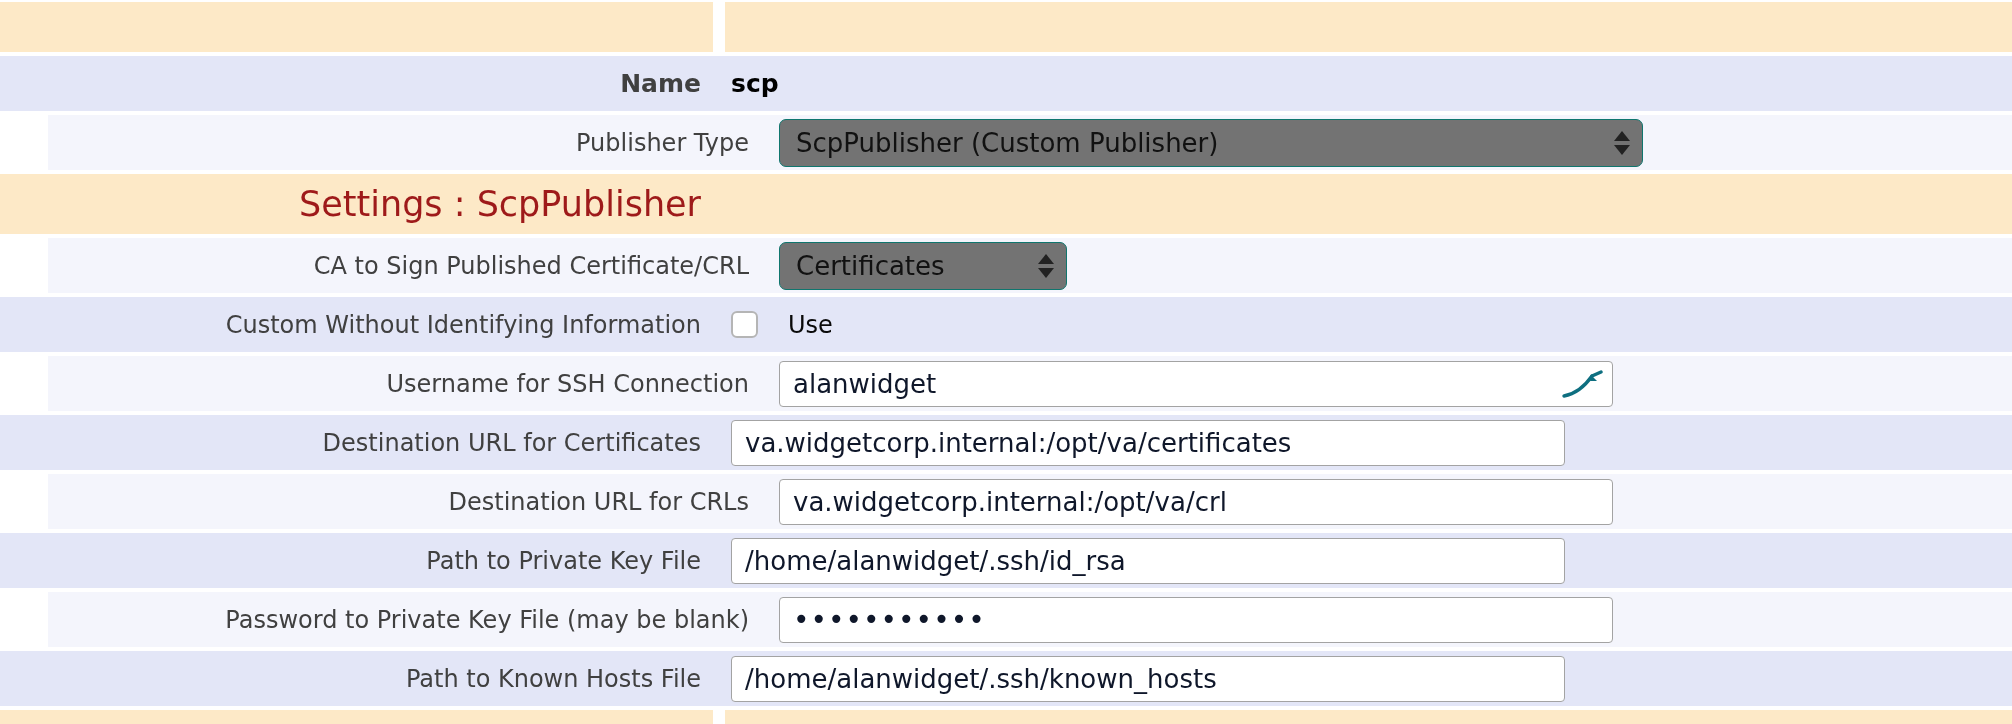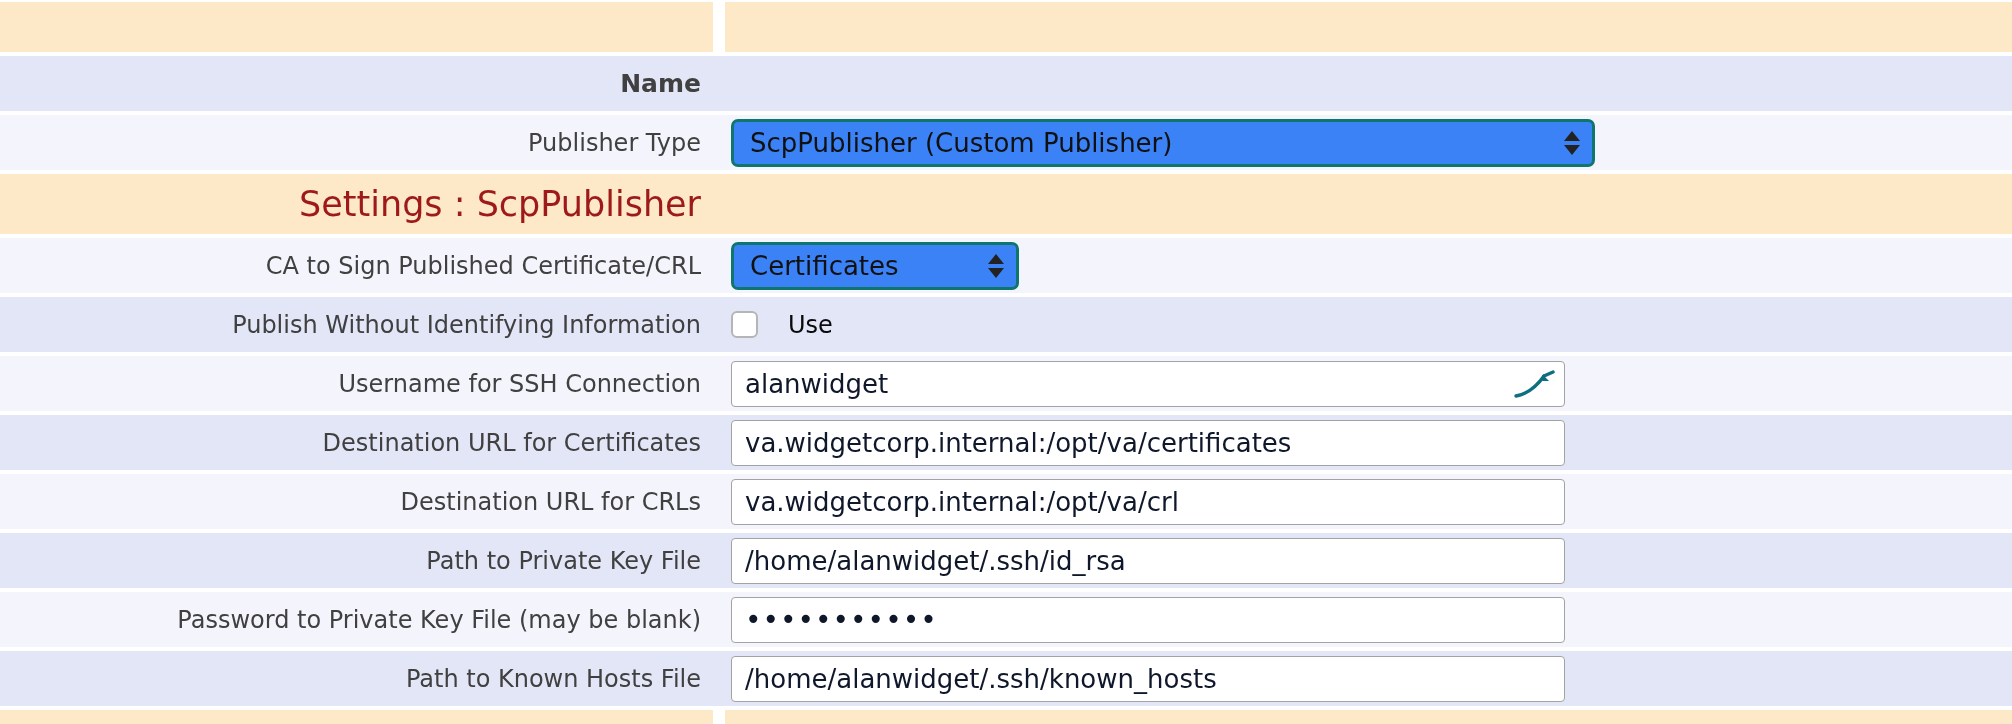--- a/index.html
+++ b/index.html
@@ -15,21 +15,21 @@
   .row { height: 55px; }
   .band-top { height: 50px; }
   .band-bottom { height: 20px; margin-bottom: 0; }
   .heading-band { height: 60px; background: #fde9c7; }
 
   .band-left  { width: 713px; height: 100%; background: #fde9c7; flex: none; }
   .band-gap   { width: 12px;  height: 100%; background: #ffffff; flex: none; }
   .band-right { flex: 1;      height: 100%; background: #fde9c7; }
 
   .dark  { background: #e3e6f7; }
-  .light { background: #f4f5fc; }
+  .light { background: #f4f5fc; margin-left: 48px; }
 
   .label {
     width: 713px; flex: none;
     text-align: right; padding-right: 12px;
     font-size: 24px; color: #404040;
     white-space: nowrap;
   }
   .value { flex: 1; display: flex; align-items: center; padding-left: 18px; }
   .name-text { font-size: 25px; font-weight: bold; }
   .heading {
@@ -50,22 +50,22 @@
   .field-icon {
     position: absolute; right: 10px; top: 50%;
     transform: translateY(-50%);
     width: 42px; height: 30px;
     cursor: pointer;
   }
   .password { letter-spacing: 1px; font-size: 28px; }
 
   .select {
     height: 48px;
-    background: #3b82f6;
-    border: 3px solid #0f766e; border-radius: 7px;
+    background: #737373;
+    border: 1px solid #0f766e; border-radius: 7px;
     display: flex; align-items: center;
     padding: 0 12px 0 16px;
     font-size: 26px; color: #111;
     cursor: default;
   }
   .select .spin {
     margin-left: auto;
     display: flex; flex-direction: column; align-items: center;
     row-gap: 4px; padding-left: 18px;
   }
@@ -95,20 +95,23 @@
 <div class="page">
 
   <div class="band band-top">
     <div class="band-left"></div>
     <div class="band-gap"></div>
     <div class="band-right"></div>
   </div>
 
   <div class="row dark">
     <div class="label name-text">Name</div>
+    <div class="value">
+      <span class="name-text">scp</span>
+    </div>
   </div>
 
   <div class="row light">
     <div class="label">Publisher Type</div>
     <div class="value">
       <div class="select publisher-select">
         <span>ScpPublisher (Custom Publisher)</span>
         <span class="spin">
           <i class="tri-up"></i>
             <i class="tri-down"></i>
@@ -129,21 +132,21 @@
         <span>Certificates</span>
         <span class="spin">
           <i class="tri-up"></i>
             <i class="tri-down"></i>
         </span>
       </div>
     </div>
   </div>
 
   <div class="row dark">
-    <div class="label">Publish Without Identifying Information</div>
+    <div class="label">Custom Without Identifying Information</div>
     <div class="value">
       <span class="checkbox"></span>
       <span class="checkbox-label">Use</span>
     </div>
   </div>
 
   <div class="row light">
     <div class="label">Username for SSH Connection</div>
     <div class="value">
       <div class="input-wrap">

